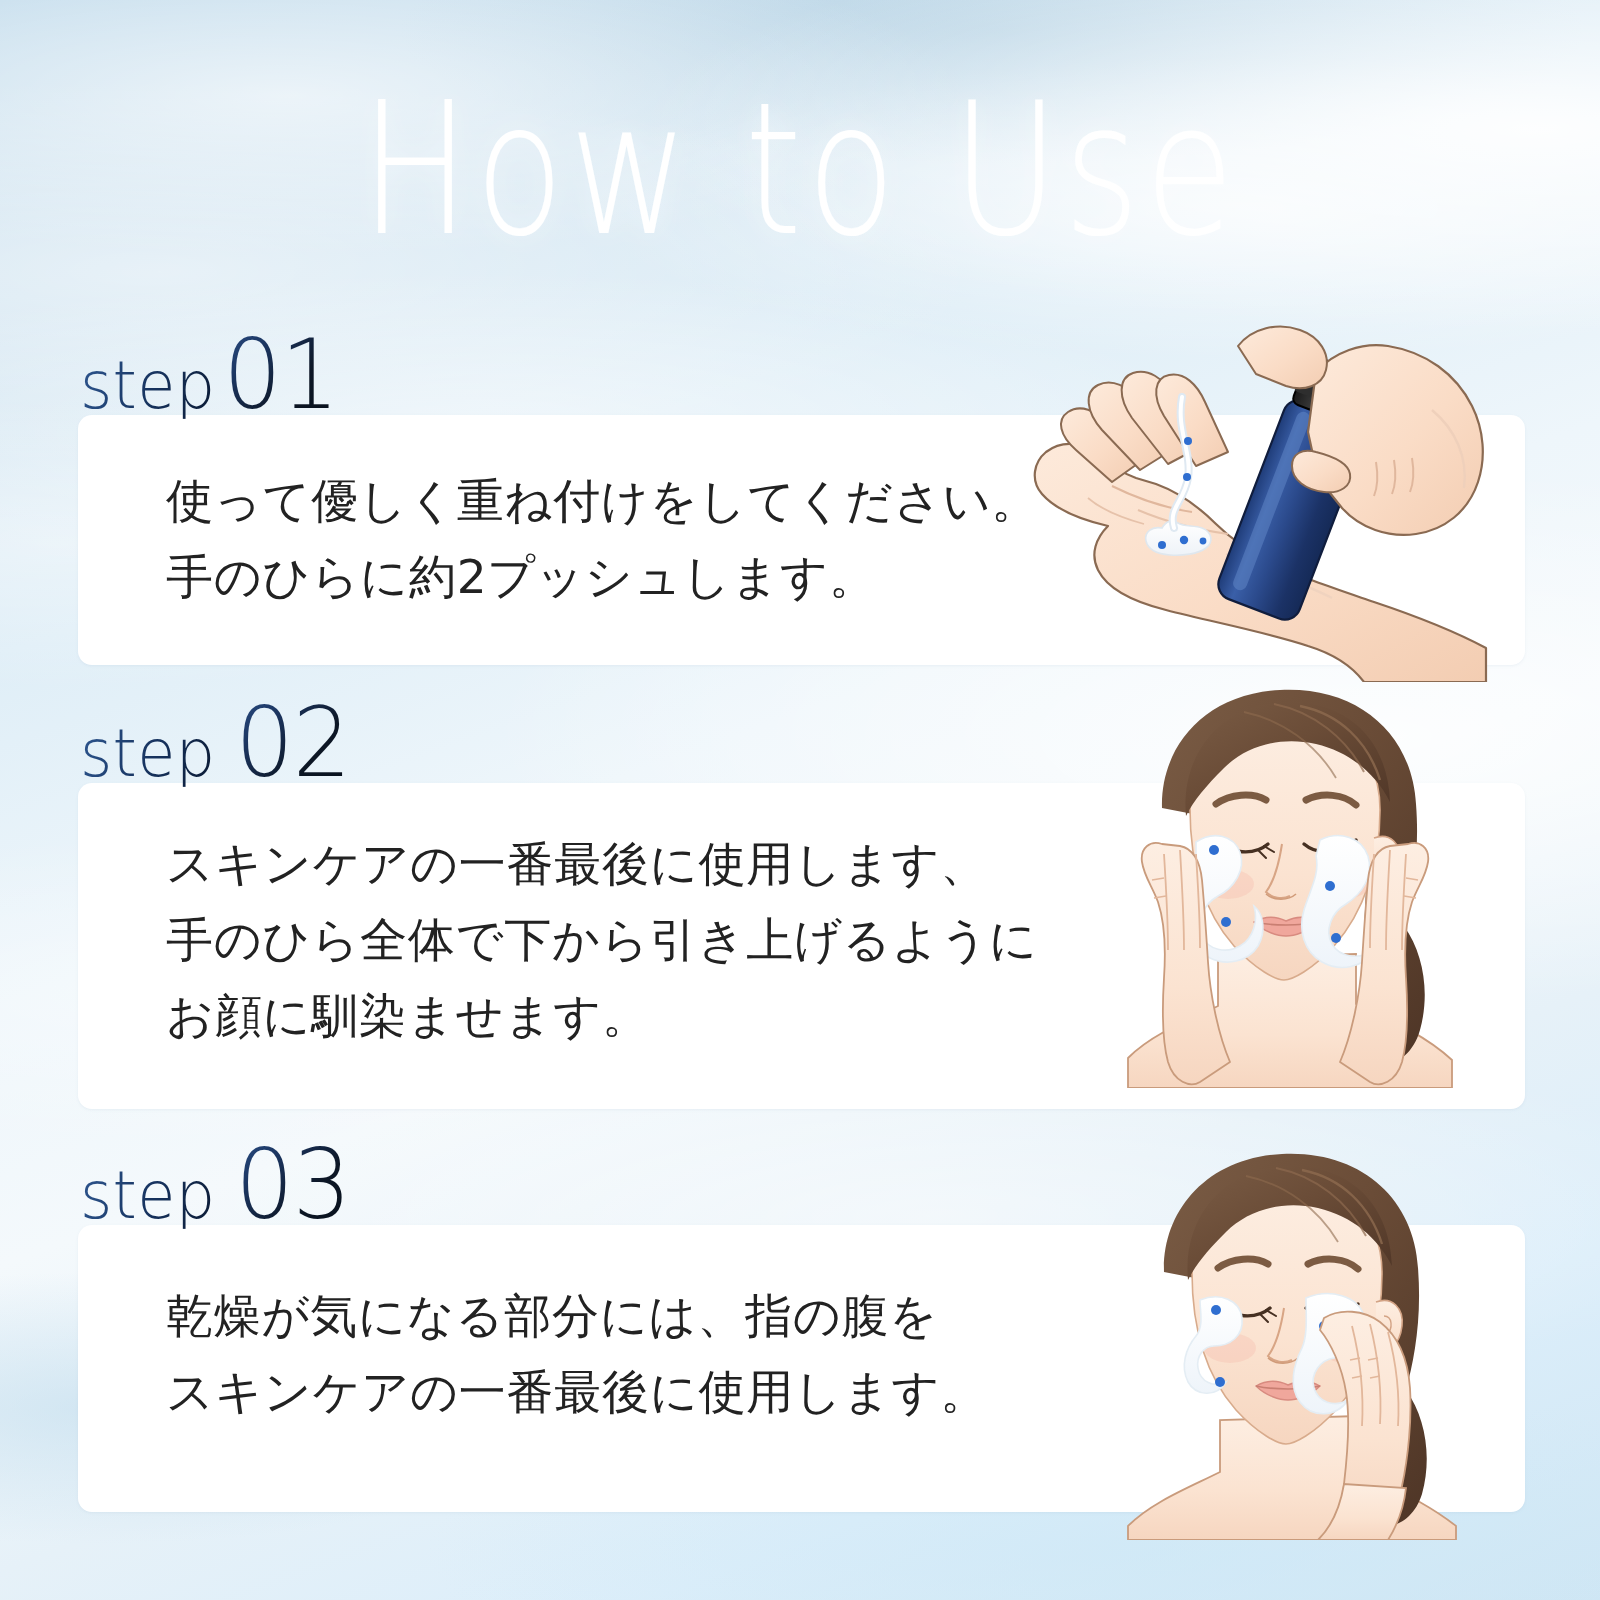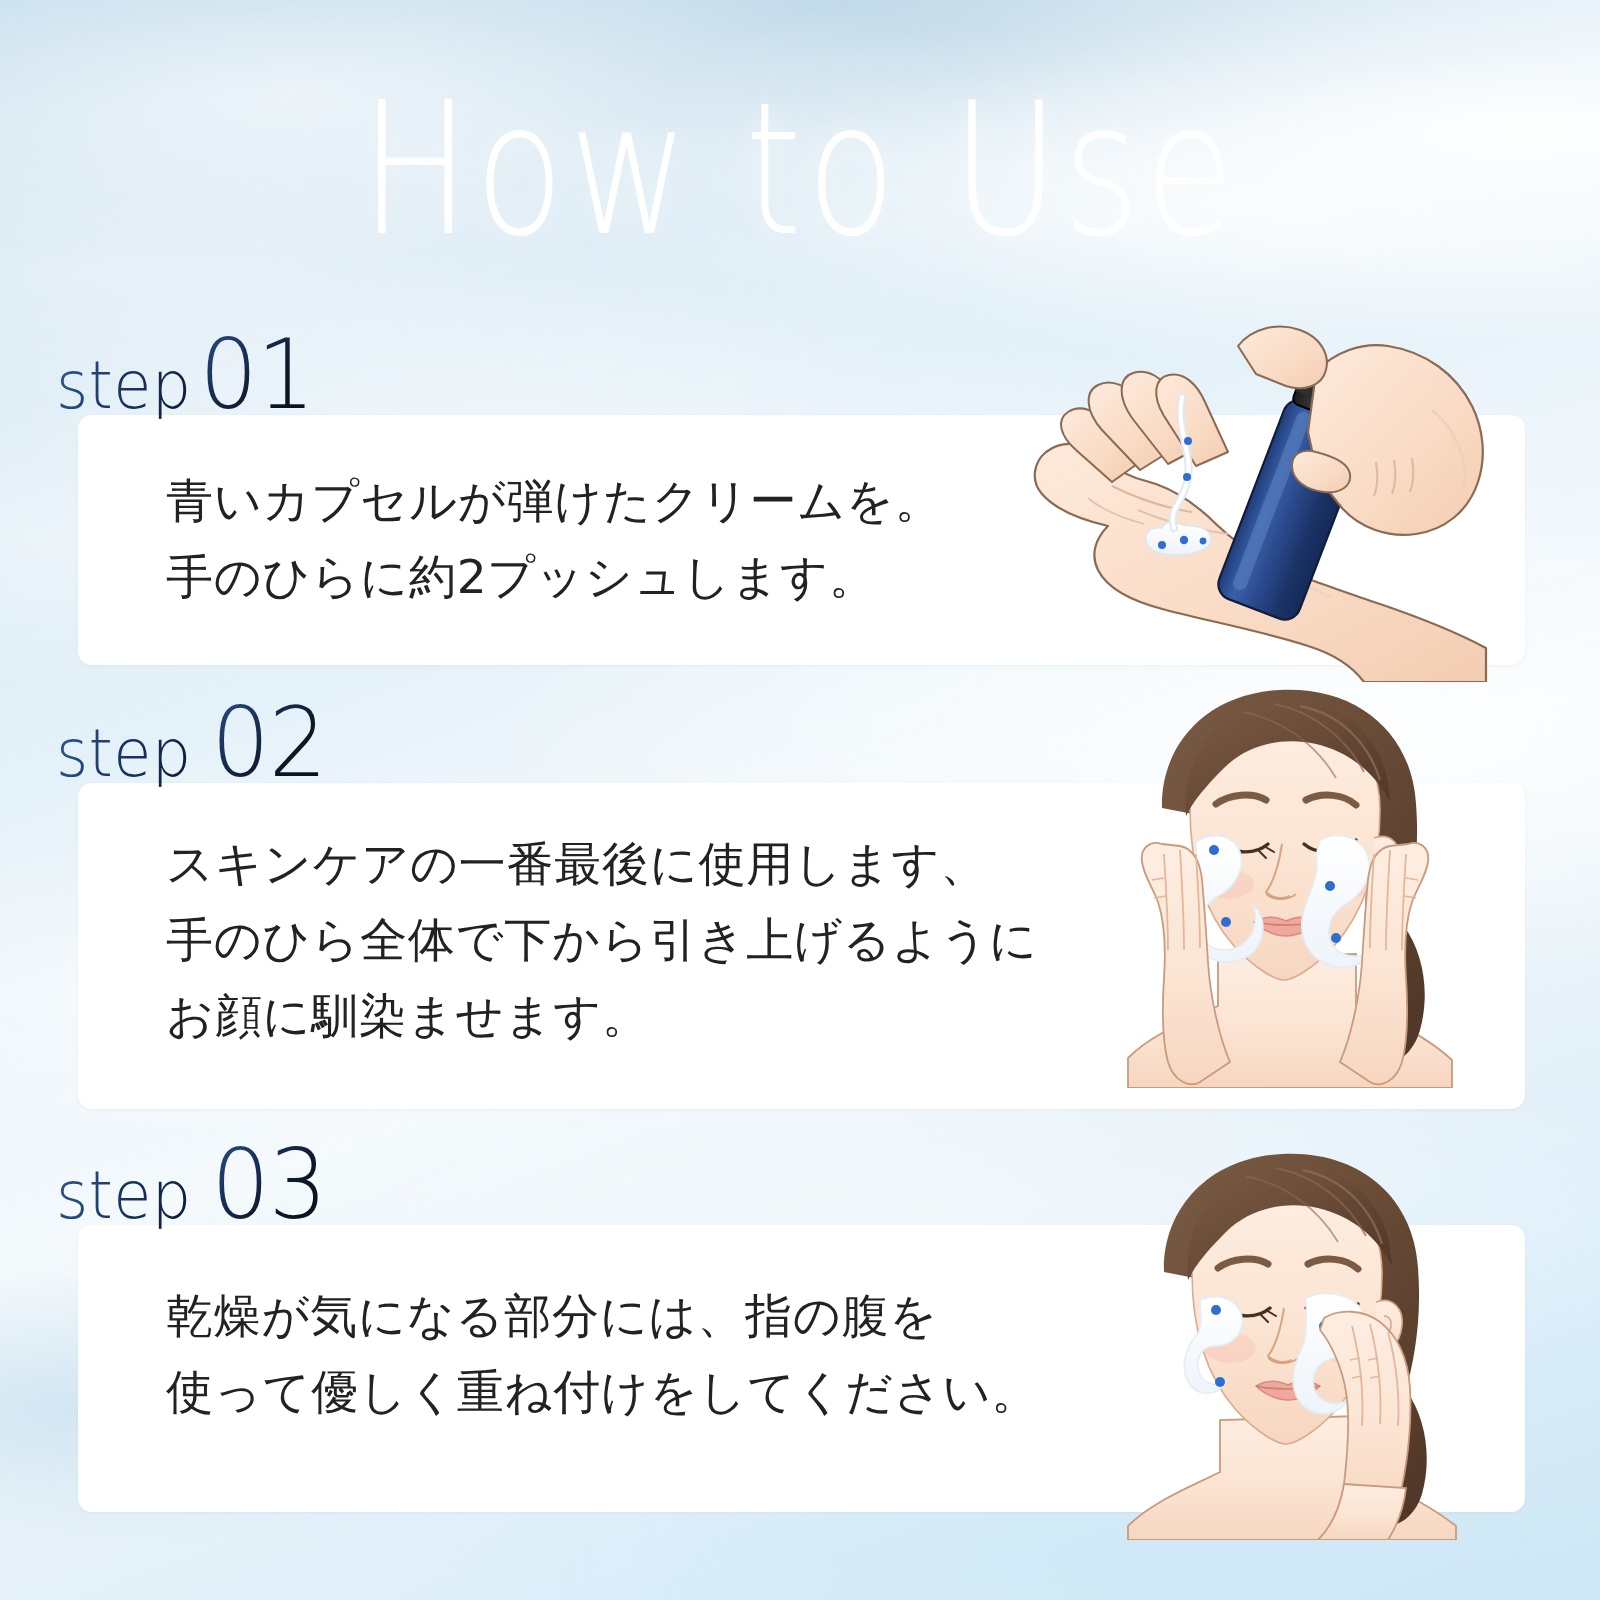--- a/index.html
+++ b/index.html
@@ -91,21 +91,21 @@
     background: #ffffff;
     border-radius: 14px;
     box-shadow: 0 1px 3px rgba(120,150,175,0.10);
   }
   #step-card-1 { top: 85px;  height: 250px; }
   #step-card-2 { top: 85px;  height: 326px; }
   #step-card-3 { top: 85px;  height: 287px; }
 
   .step-label {
     position: absolute;
-    left: 56px;
+    left: 80px;
     top: 0;
     display: flex;
     align-items: baseline;
     z-index: 5;
     white-space: nowrap;
   }
   .step-word {
     font-family: "DejaVu Sans", "Liberation Sans", sans-serif;
     font-weight: 300;
     font-size: 62px;
@@ -171,21 +171,21 @@
 
 <div class="step-block" id="step-block-1">
 
   <div class="step-card" id="step-card-1"></div>
 
   <div class="step-label" id="step-label-1">
     <span class="step-word" id="step-word-1">step</span>
     <span class="step-num" id="step-num-1">01</span>
   </div>
 
-  <div class="step-body" id="step-body-1">青いカプセルが弾けたクリームを。
+  <div class="step-body" id="step-body-1">使って優しく重ね付けをしてください。
 手のひらに約2プッシュします。</div>
 
   <div class="illus" id="illus-1">
     <svg viewBox="0 0 500 380" width="500" height="380" xmlns="http://www.w3.org/2000/svg">
       <defs>
         <linearGradient id="skinA" x1="0" y1="0" x2="1" y2="1">
           <stop offset="0%" stop-color="#fdeadb"></stop>
           <stop offset="55%" stop-color="#fadcc6"></stop>
           <stop offset="100%" stop-color="#f3cdb2"></stop>
         </linearGradient>
@@ -392,21 +392,21 @@
 <div class="step-block" id="step-block-3">
 
   <div class="step-card" id="step-card-3"></div>
 
   <div class="step-label" id="step-label-3">
     <span class="step-word" id="step-word-3">step</span>
     <span class="step-num" id="step-num-3">03</span>
   </div>
 
   <div class="step-body" id="step-body-3">乾燥が気になる部分には、指の腹を
-使って優しく重ね付けをしてください。</div>
+スキンケアの一番最後に使用します。</div>
 
   <div class="illus" id="illus-3">
     <svg viewBox="0 0 440 420" width="440" height="420" xmlns="http://www.w3.org/2000/svg">
       <defs>
         <linearGradient id="skinC" x1="0" y1="0" x2="0" y2="1">
           <stop offset="0%" stop-color="#fdeee2"></stop>
           <stop offset="60%" stop-color="#fbe3d1"></stop>
           <stop offset="100%" stop-color="#f6d6c0"></stop>
         </linearGradient>
         <linearGradient id="hairC" x1="0" y1="0" x2="1" y2="1">

